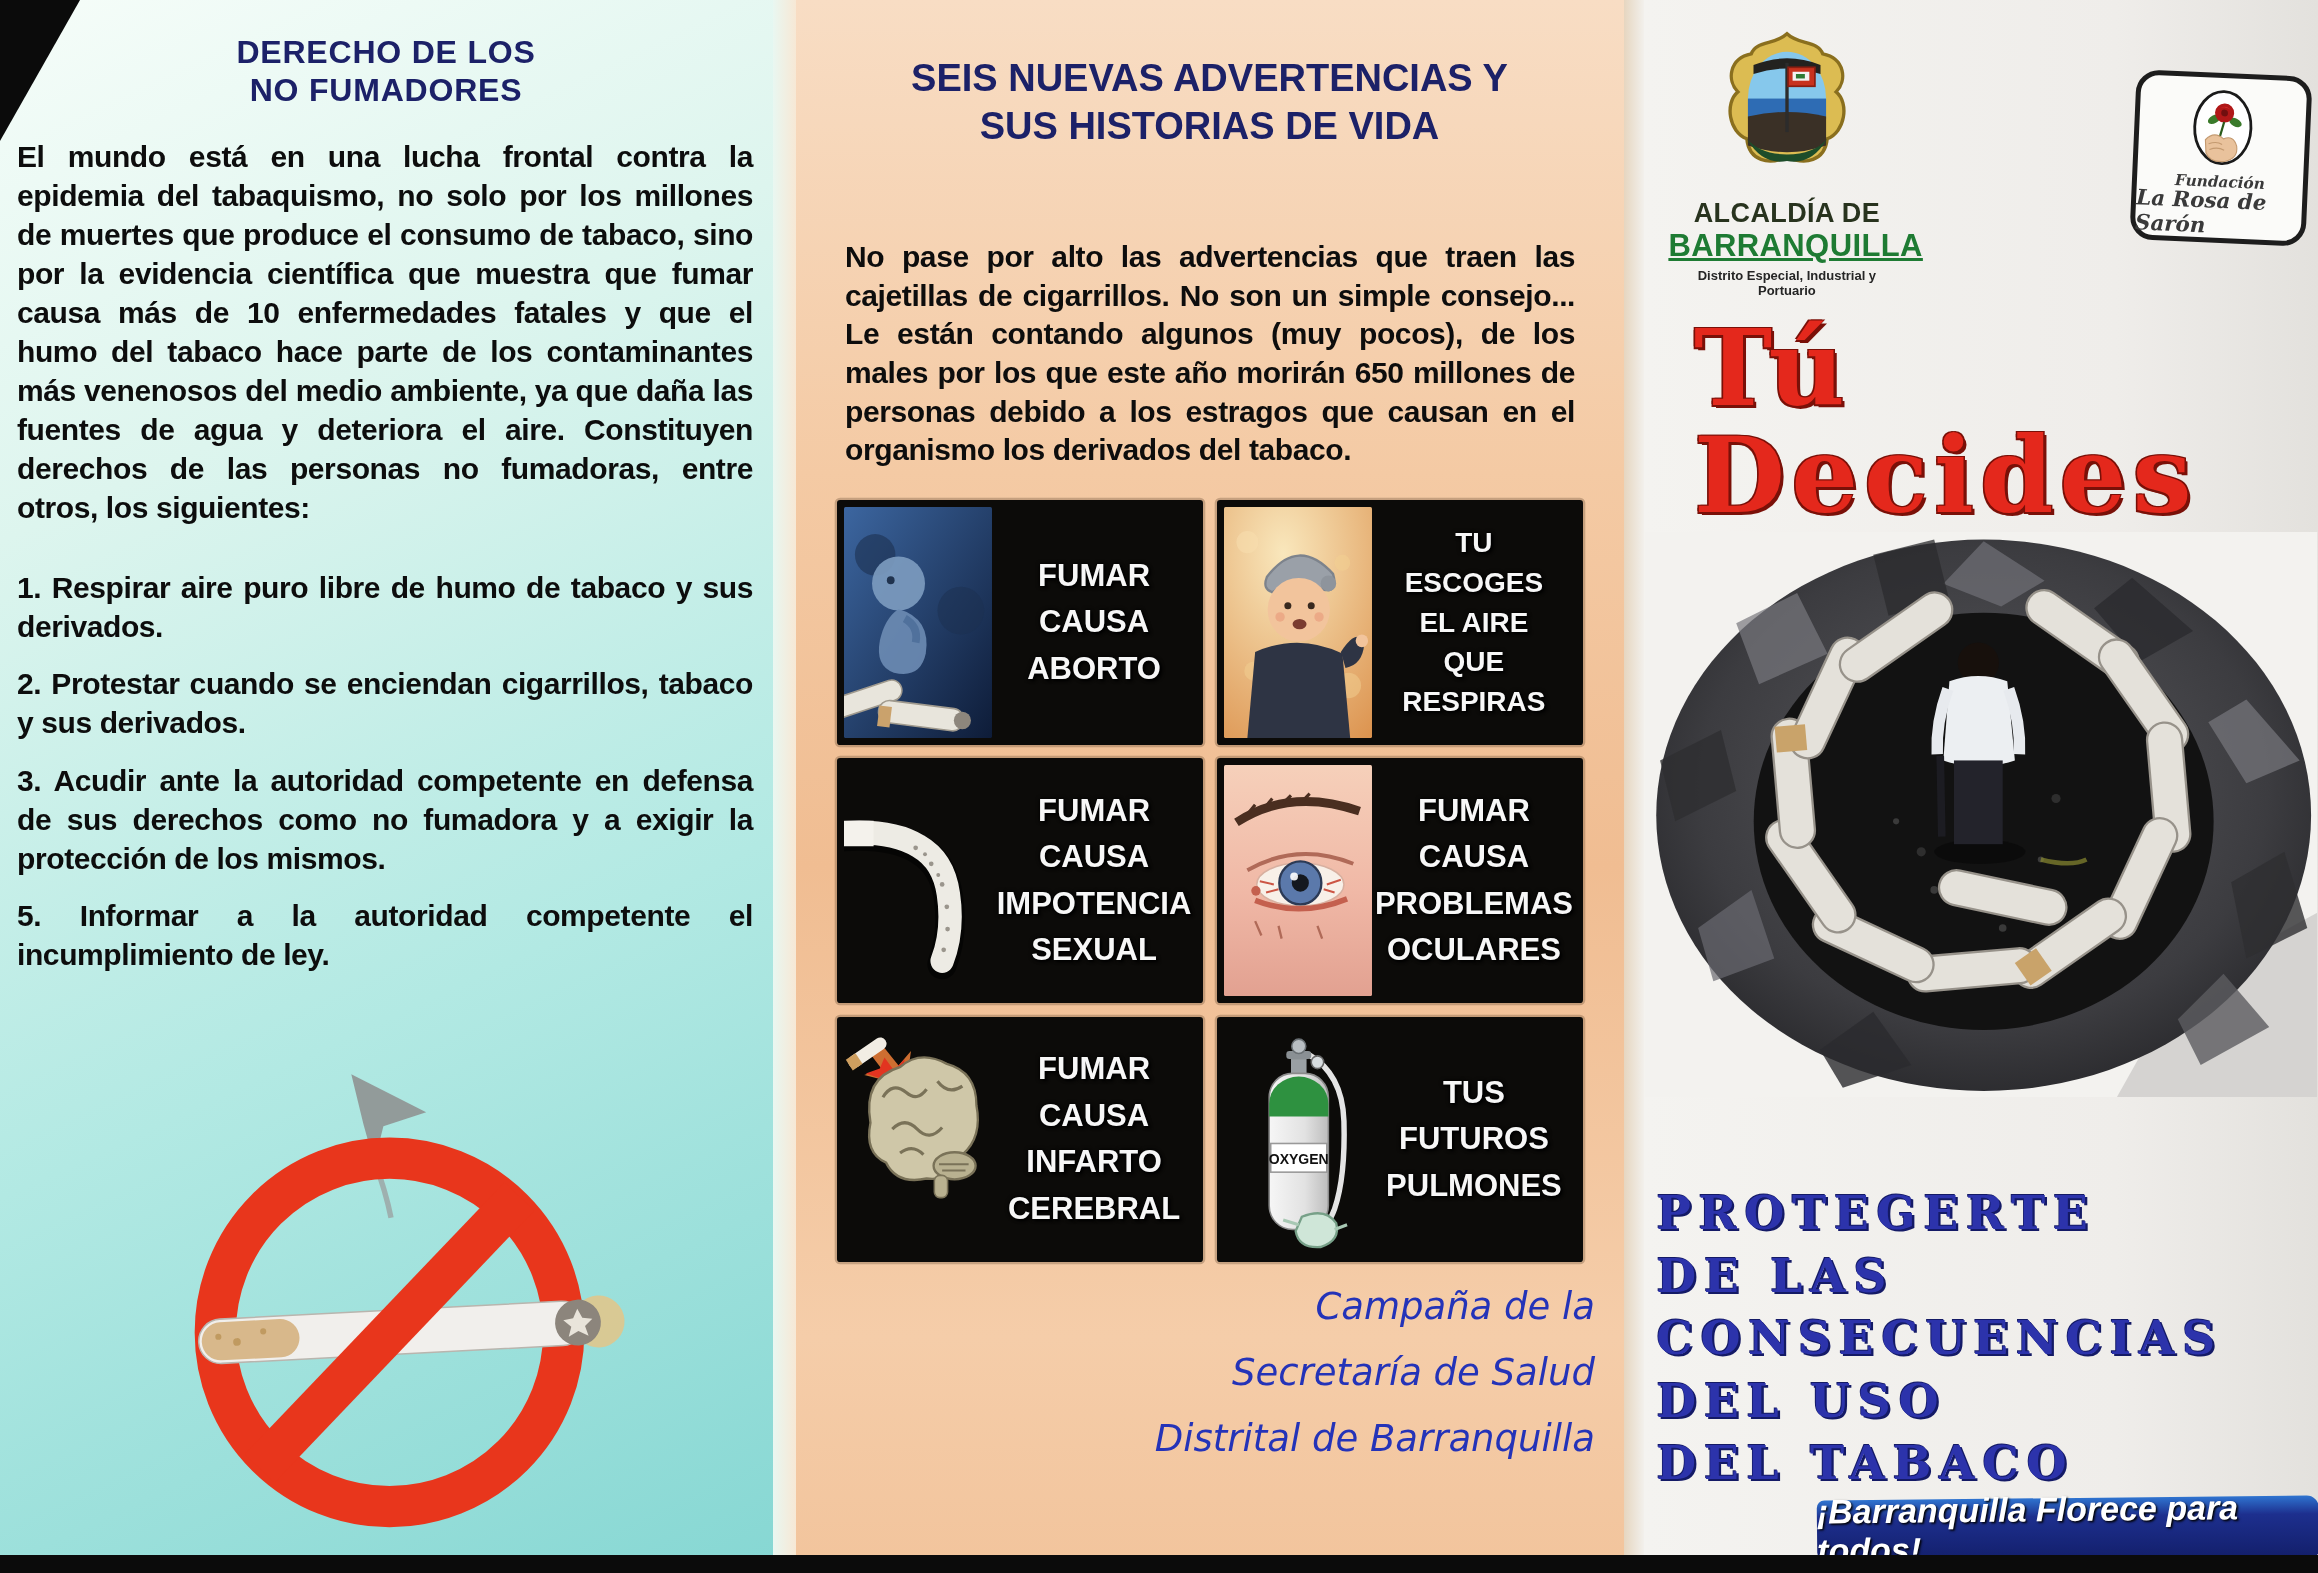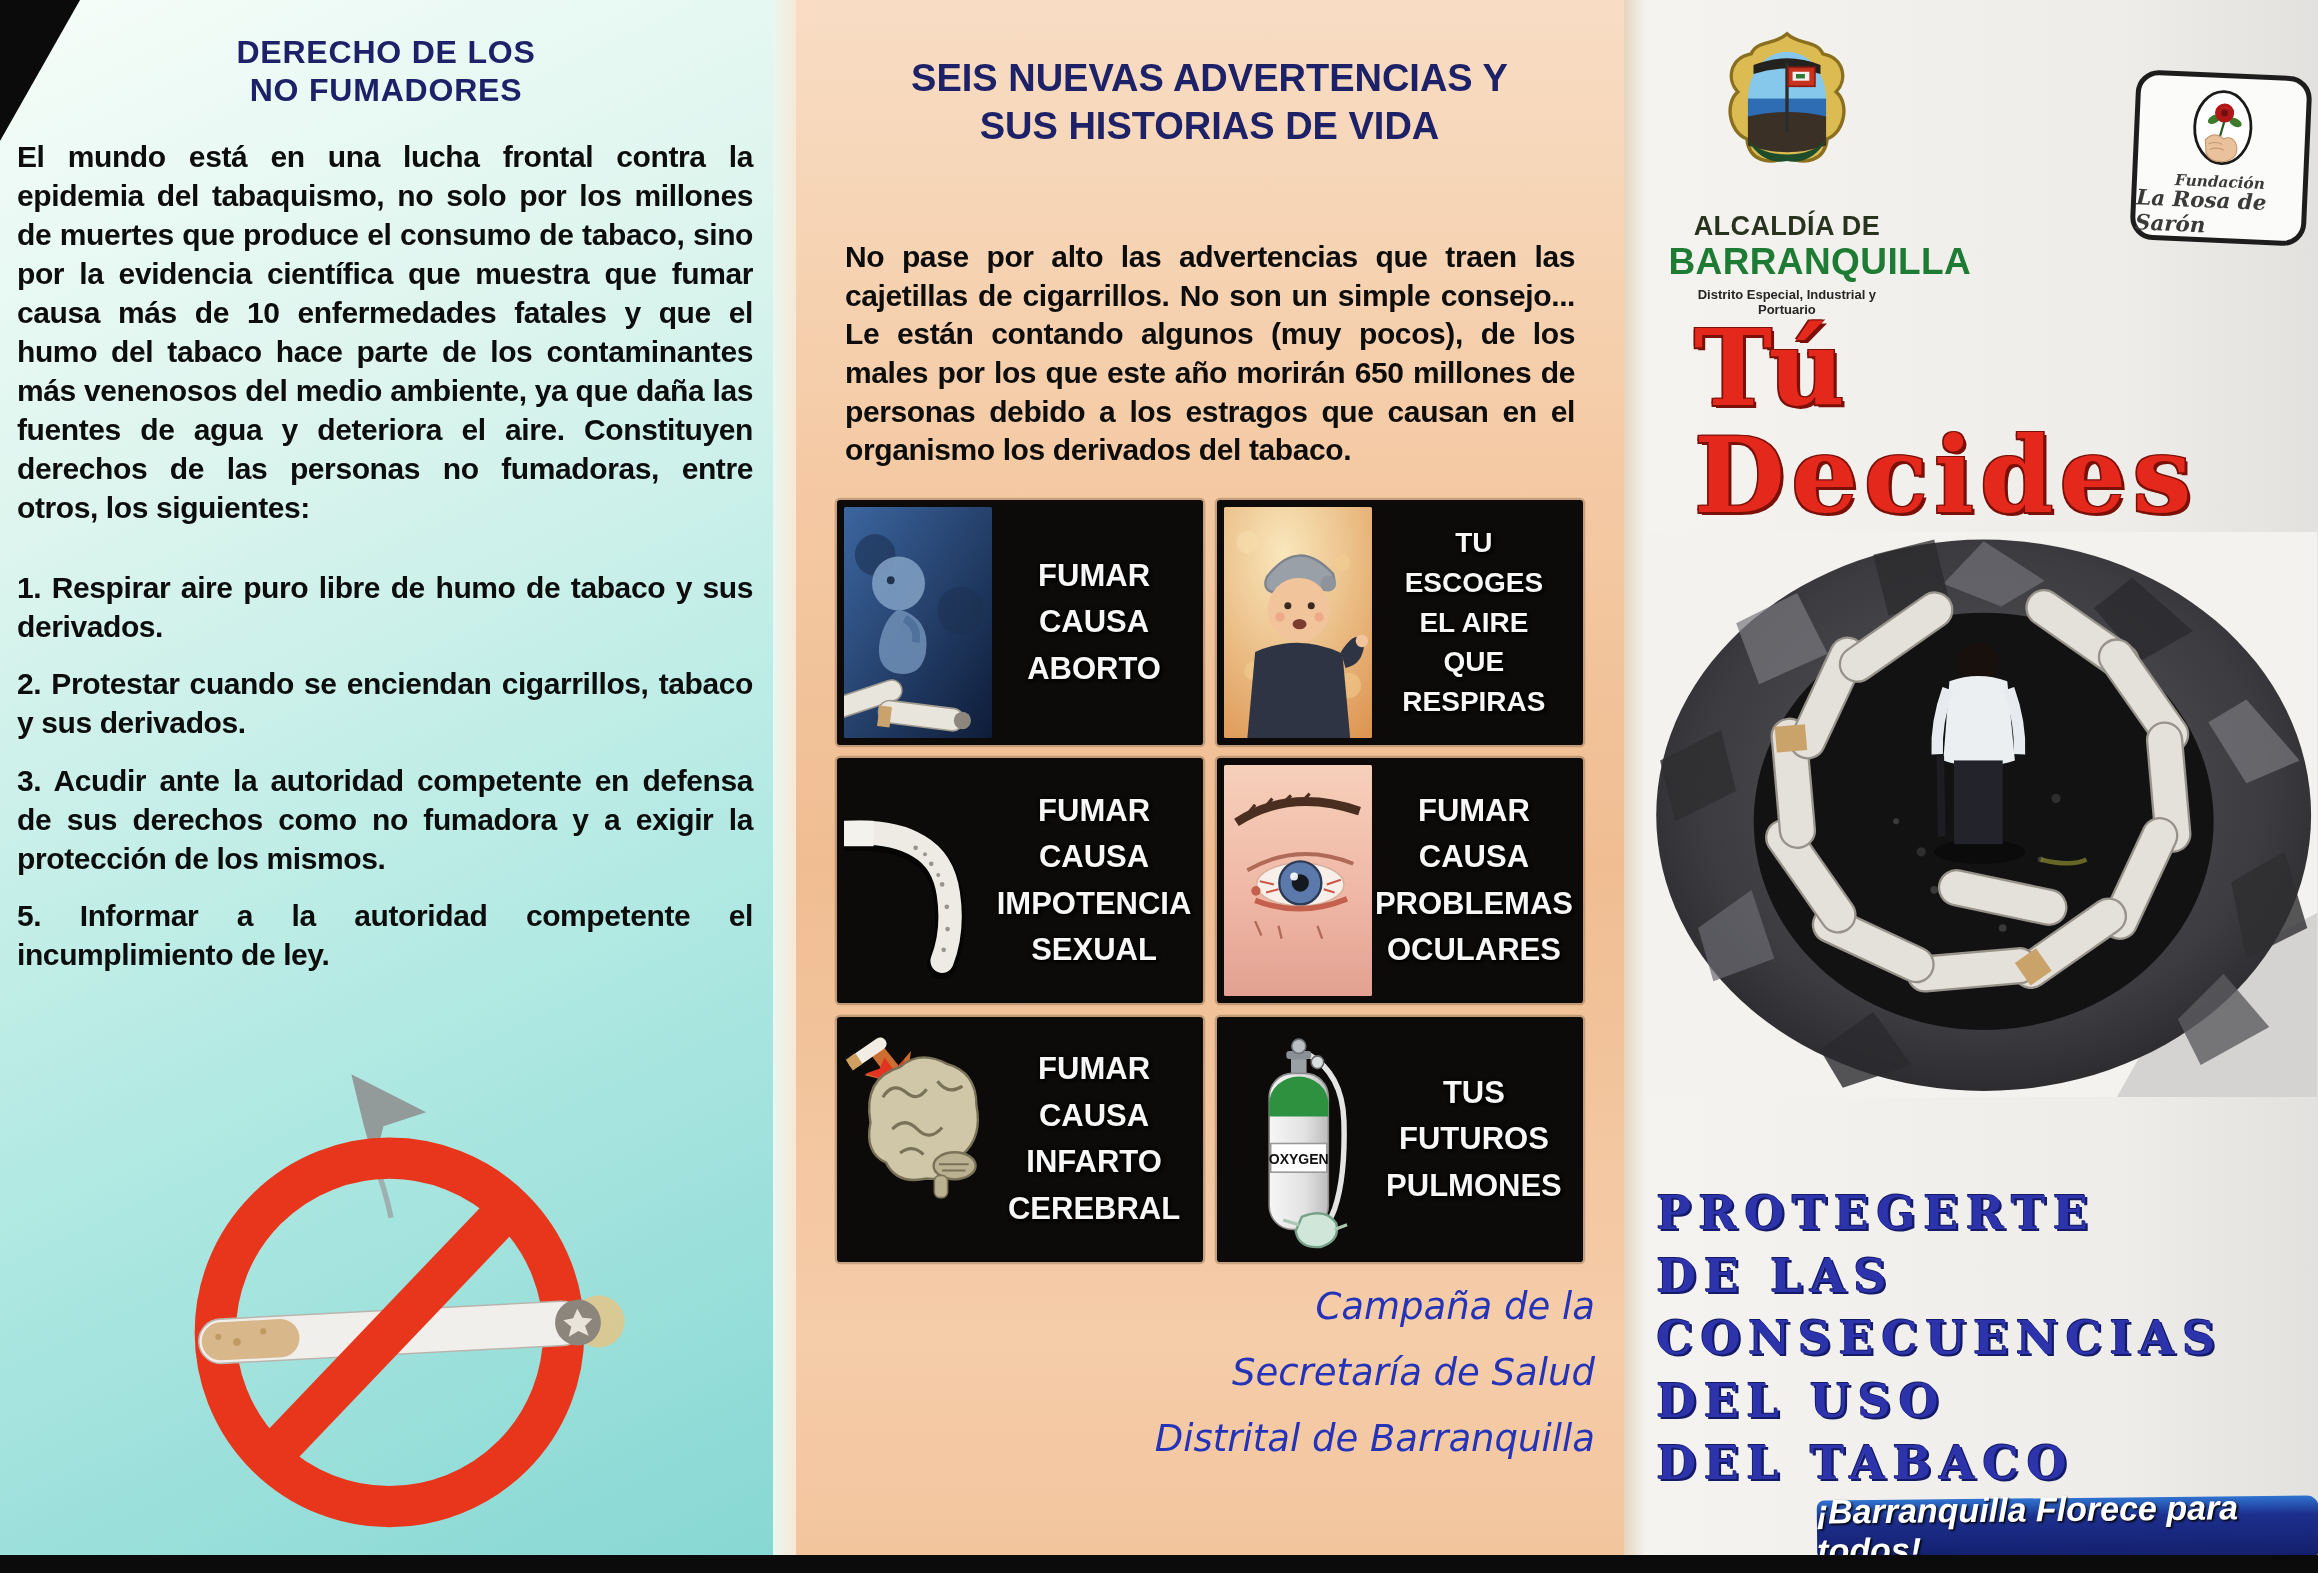--- a/index.html
+++ b/index.html
@@ -46,22 +46,22 @@
   .tile-label{flex:1;display:flex;align-items:center;justify-content:center;text-align:center;
     color:#f7f7f7;font-size:31px;font-weight:bold;line-height:1.5;white-space:pre-line;
     text-shadow:2.3px 2.3px 3.1px #000,0 0 4.6px #000;}
   .tile-label.small{font-size:28px;line-height:1.42;}
   .campaign{position:absolute;left:60px;top:1274px;width:739px;text-align:right;
     color:#2433b8;font-style:italic;font-weight:normal;font-size:37px;line-height:1.78;
     font-family:"DejaVu Sans",sans-serif;}
 
   
   .alcaldia{position:absolute;left:24.4px;top:29px;width:237px;text-align:center;}
-  .alc-1{font-size:27px;font-weight:bold;color:#28331e;letter-spacing:0.4px;margin-top:22px;}
-  .alc-2{font-size:37px;font-weight:bold;color:#1e7b33;letter-spacing:0.4px;margin-top:-1.5px;}
+  .alc-1{font-size:27px;font-weight:bold;color:#28331e;letter-spacing:0.4px;margin-top:9px;}
+  .alc-2{font-size:31px;font-weight:bold;color:#1e7b33;letter-spacing:0.4px;margin-top:-1.5px;text-decoration:underline;}
   .alc-3{font-size:13px;font-weight:bold;color:#252525;margin-top:4.6px;}
   .fundacion{position:absolute;left:489px;top:73px;width:176px;height:170px;
     border:5.3px solid #1d1d1d;border-radius:23px;background:#fbfbf9;transform:rotate(2.5deg);
     display:flex;flex-direction:column;align-items:center;padding-top:9.2px;box-sizing:border-box;}
   .fun-1{font-family:"DejaVu Serif",serif;font-style:italic;font-weight:bold;font-size:15.3px;color:#3a3a3a;margin-top:1.5px;}
   .fun-2{font-family:"DejaVu Serif",serif;font-style:italic;font-weight:bold;font-size:21.4px;color:#3a3a3a;margin-top:-3.1px;}
   .headline{position:absolute;left:50px;top:315px;color:#e4281c;
     font-family:"DejaVu Serif",serif;font-weight:bold;font-size:105px;line-height:1.02;
     letter-spacing:6.1px;
     text-shadow:3.1px 3.1px 0 #7a1008,-1.5px -1.5px 0 #7a1008,1.5px -1.5px 0 #7a1008,-1.5px 1.5px 0 #7a1008;}

